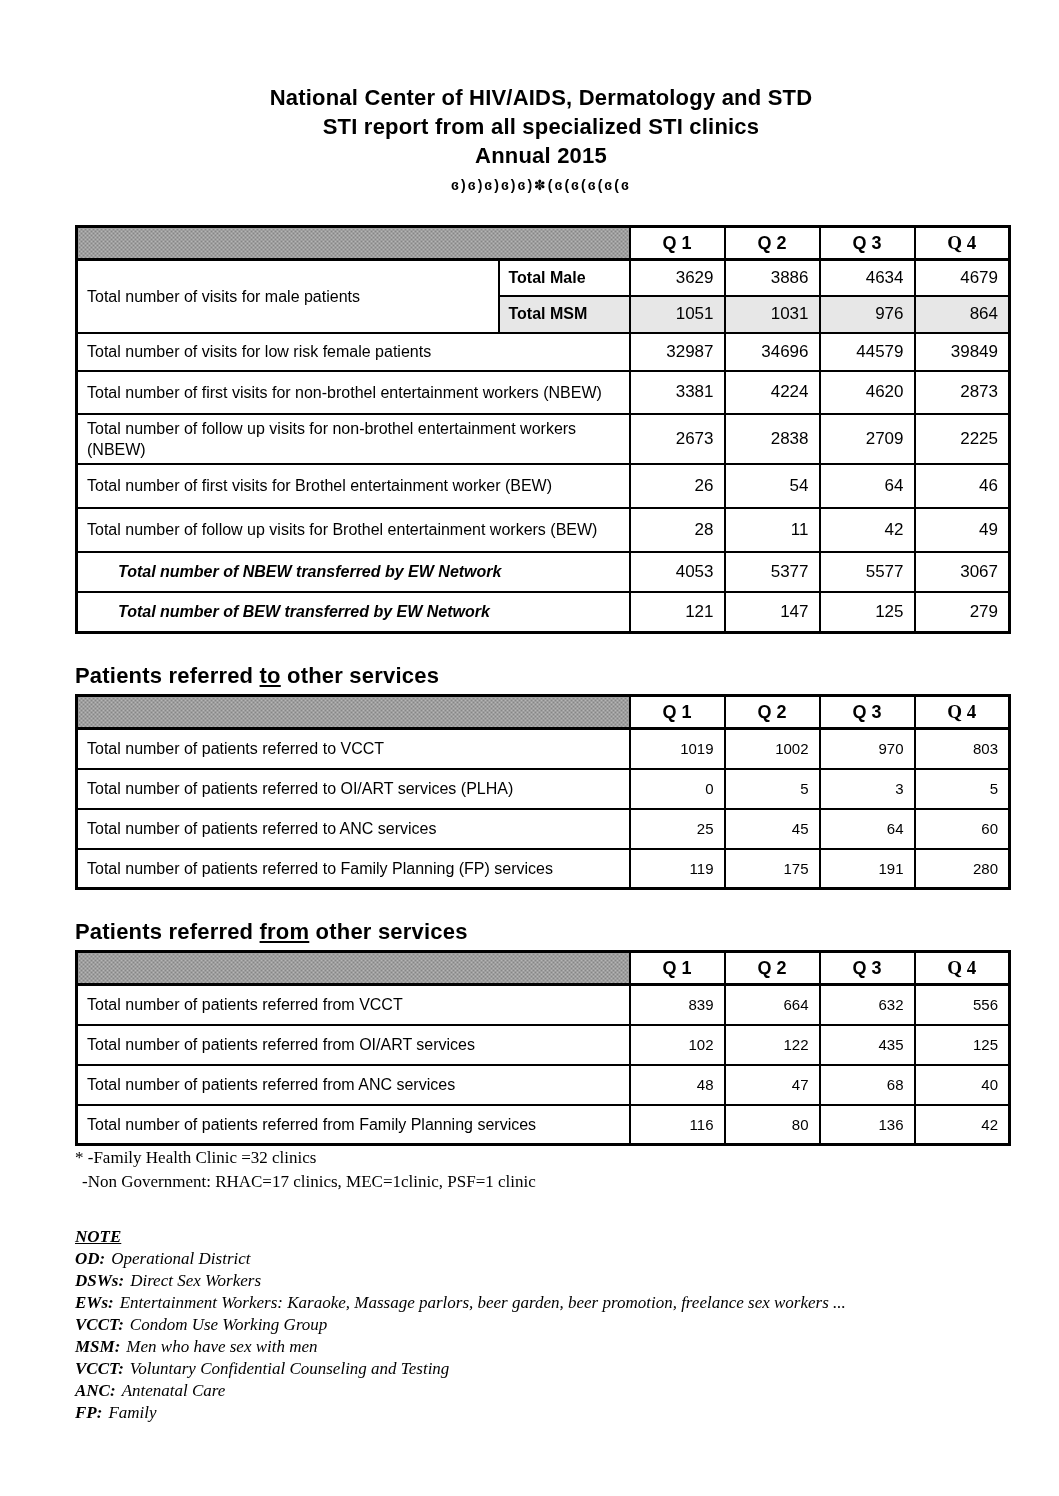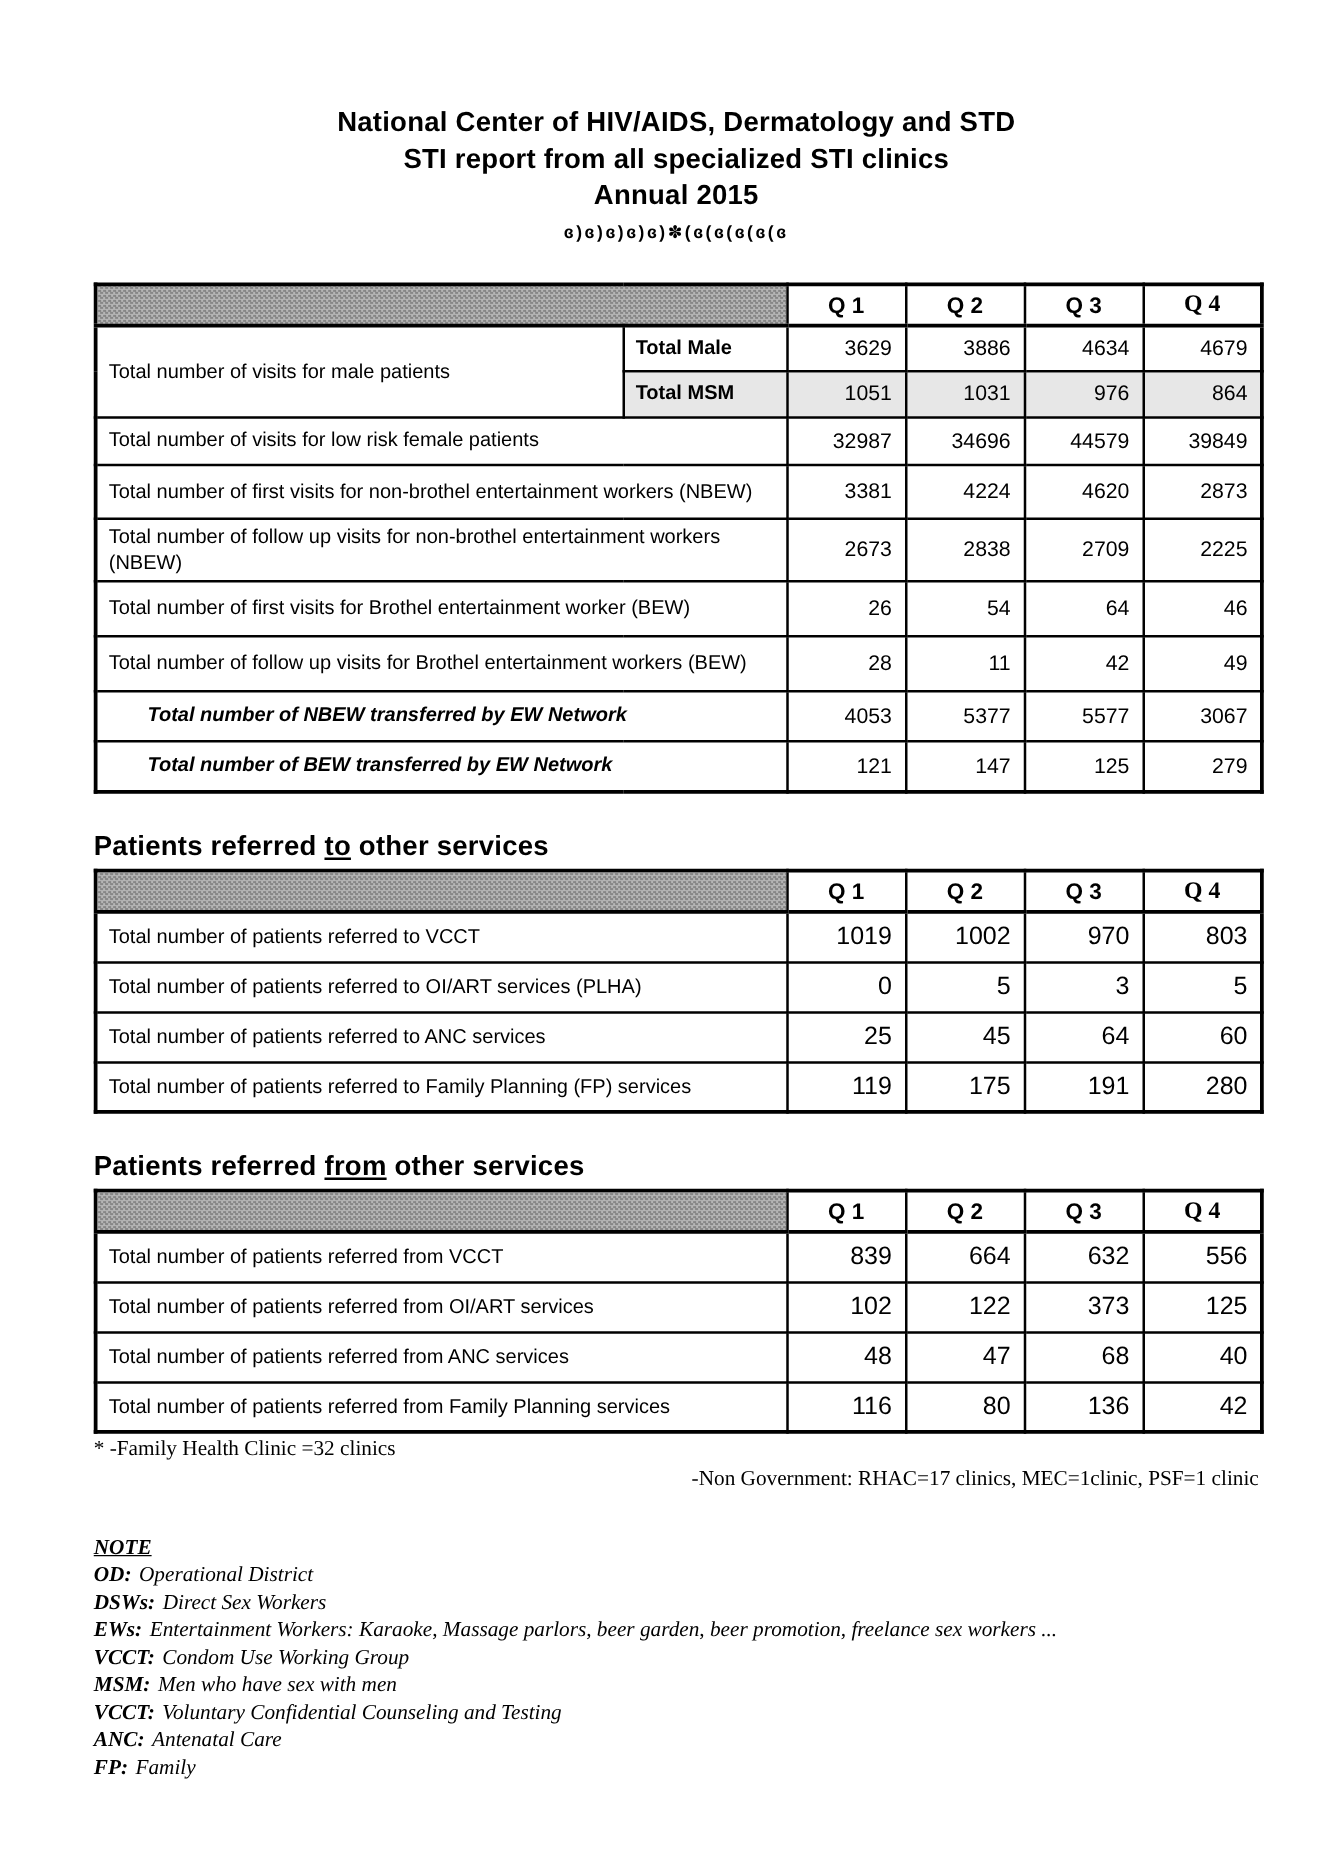--- a/index.html
+++ b/index.html
@@ -42,34 +42,34 @@
   .sub { font-size:16px; font-weight:bold; text-align:left; padding:3px 6px 3px 9px; background:#fff; }
   .num { font-size:17px; text-align:right; padding-right:10px; background:#fff; }
   .emph { font-weight:bold; font-style:italic;padding-left:40px; }
   tr.shaded .sub, tr.shaded .num { background:#e7e7e7;margin-top:48px; }
 
   .r-male { height:36px; } .r-msm { height:37px; }
   .r0 { height:38px; } .r1 { height:43px; } .r2 { height:42px; }
   .r3 { height:44px; } .r4 { height:44px; } .r5 { height:40px; } .r6 { height:41px; }
 
   .tbl-small { margin-top:5px; }
-  .tbl-small .num { font-size:20px; }
+  .tbl-small .num { font-size:15px; }
   .tbl-small td { height:40px; }
   .tbl-small thead th { height:33px; }
 
   
   .sec-h { font-size:22px; font-weight:bold; margin-top:29px; letter-spacing:0.2px; }
   .sec-h .u { text-decoration:underline; }
 
   
   .footnotes {
     font-family:"Liberation Serif","DejaVu Serif",serif;
     font-size:17px; line-height:24px;
   }
-  .footnotes .fn2 { padding-left:7px;text-align:right; }
+  .footnotes .fn2 { padding-left:7px; }
   .note {
     margin-top:32px;
     font-family:"Liberation Serif","DejaVu Serif",serif;
     font-style:italic; font-size:17px; line-height:22px;
   }
   .note-h { font-weight:bold; text-decoration:underline; }
   .note-abbr { font-weight:bold; margin-right:6px; }
 </style>
 </head>
 <body>
@@ -244,21 +244,21 @@
         <td class="lbl">Total number of patients referred from VCCT</td>
         <td class="num">839</td>
         <td class="num">664</td>
         <td class="num">632</td>
         <td class="num">556</td>
       </tr>
       <tr>
         <td class="lbl">Total number of patients referred from OI/ART services</td>
         <td class="num">102</td>
         <td class="num">122</td>
-        <td class="num">373</td>
+        <td class="num">435</td>
         <td class="num">125</td>
       </tr>
       <tr>
         <td class="lbl">Total number of patients referred from ANC services</td>
         <td class="num">48</td>
         <td class="num">47</td>
         <td class="num">68</td>
         <td class="num">40</td>
       </tr>
       <tr>

